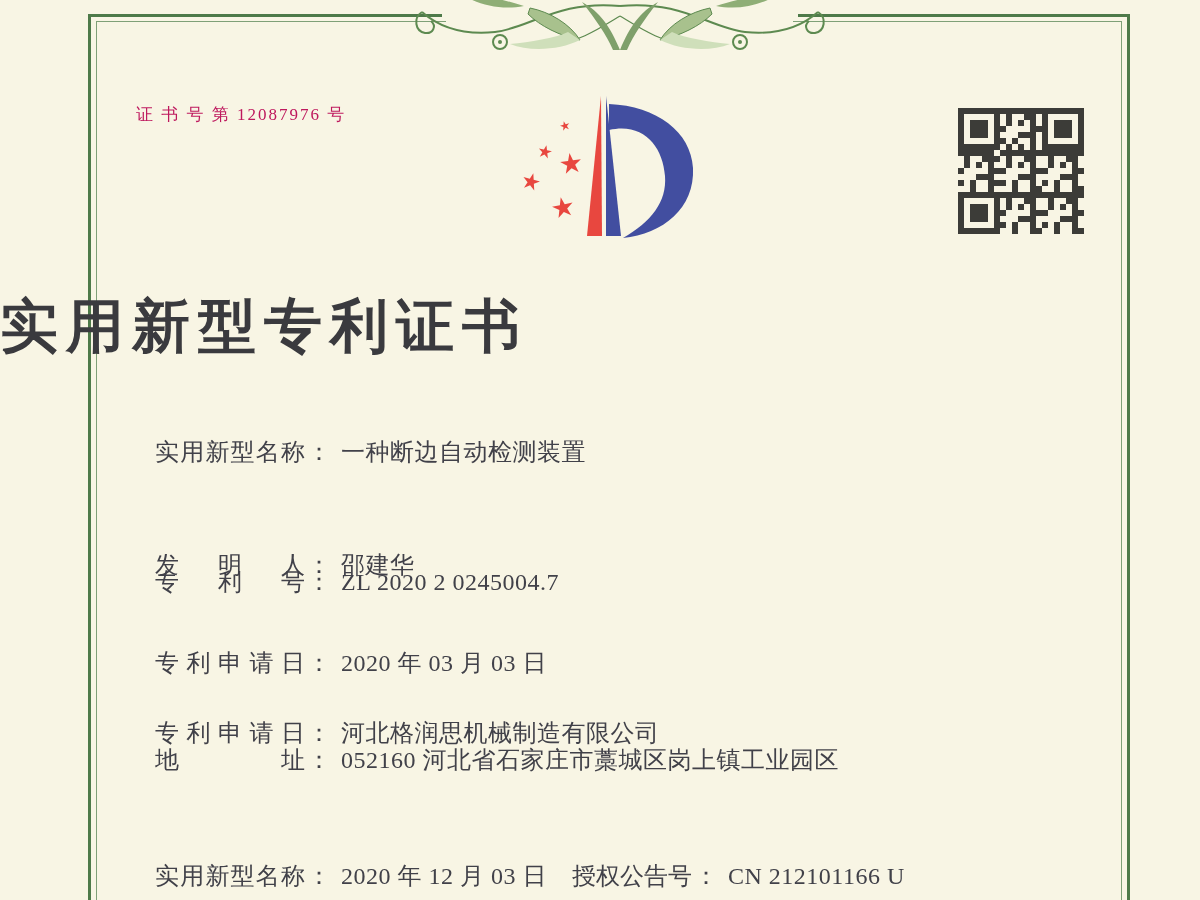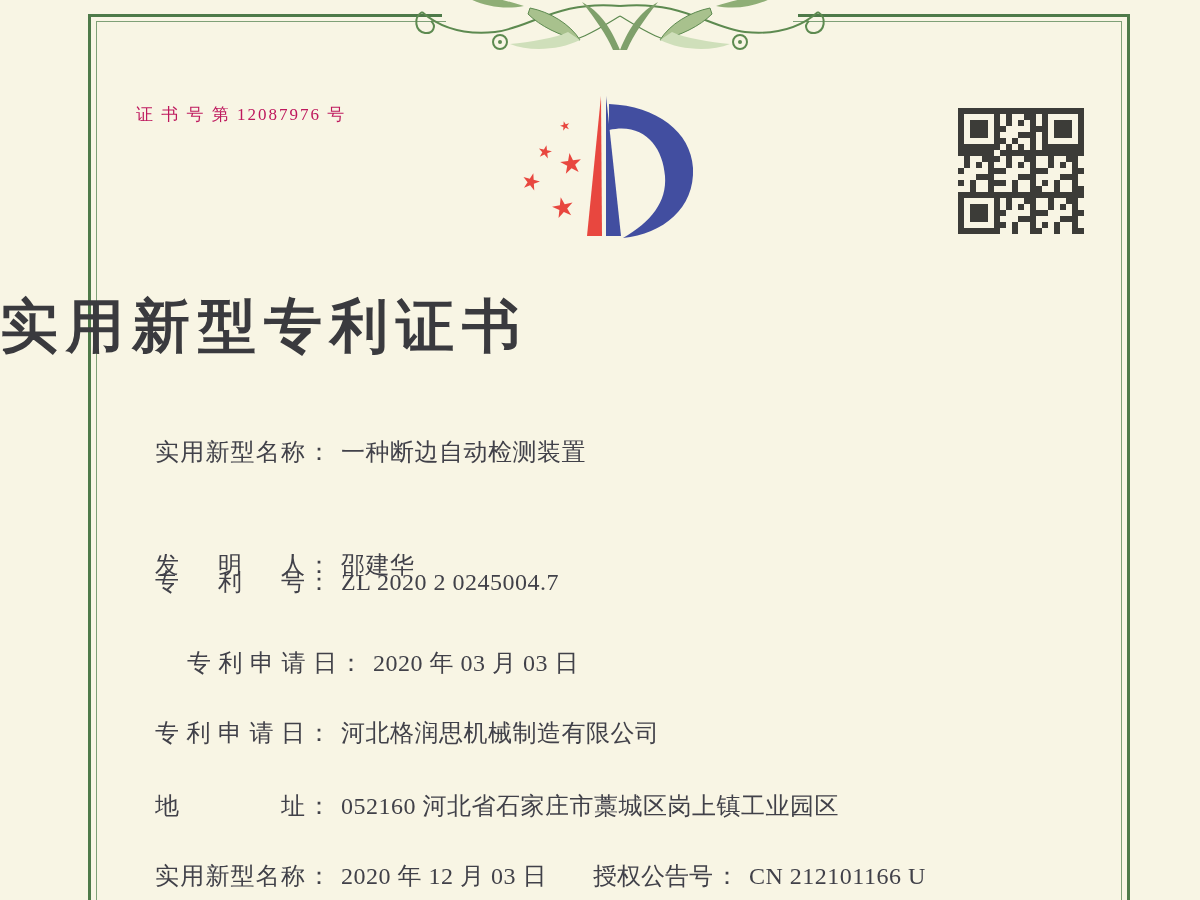--- a/index.html
+++ b/index.html
@@ -38,23 +38,23 @@
   }
   
   .row{position:absolute;left:155px;font-size:24px;color:#414149;white-space:nowrap;}
   .lbl{
     display:inline-block;width:150px;vertical-align:bottom;
     text-align:justify;text-align-last:justify;text-justify:inter-character;
   }
   .lbl.tight{width:auto;text-align-last:auto;}
   .colon{display:inline-block;margin:0 2px 0 2px;}
   .val{display:inline-block;margin-left:8px;letter-spacing:0.5px;}
-  .r1{top:436px;} .r2{top:502px;margin-top:47px;} .r3{top:566px;} .r4{top:647px;margin-left:32px;}
-  .r5{top:717px;} .r6{top:790px;} .r7{top:860px;}
-  .grant-no{left:593px;}
+  .r1{top:436px;} .r2{top:502px;margin-top:47px;} .r3{top:566px;} .r4{top:647px;}
+  .r5{top:717px;} .r6{top:744px;} .r7{top:860px;}
+  .grant-no{left:572px;}
 </style>
 </head>
 <body>
 
 <div class="fr v-left-outer"></div>
 <div class="fr thin v-left-inner"></div>
 <div class="fr v-right-outer"></div>
 <div class="fr thin v-right-inner"></div>
 <div class="fr h-top-a"></div>
 <div class="fr h-top-b"></div>

